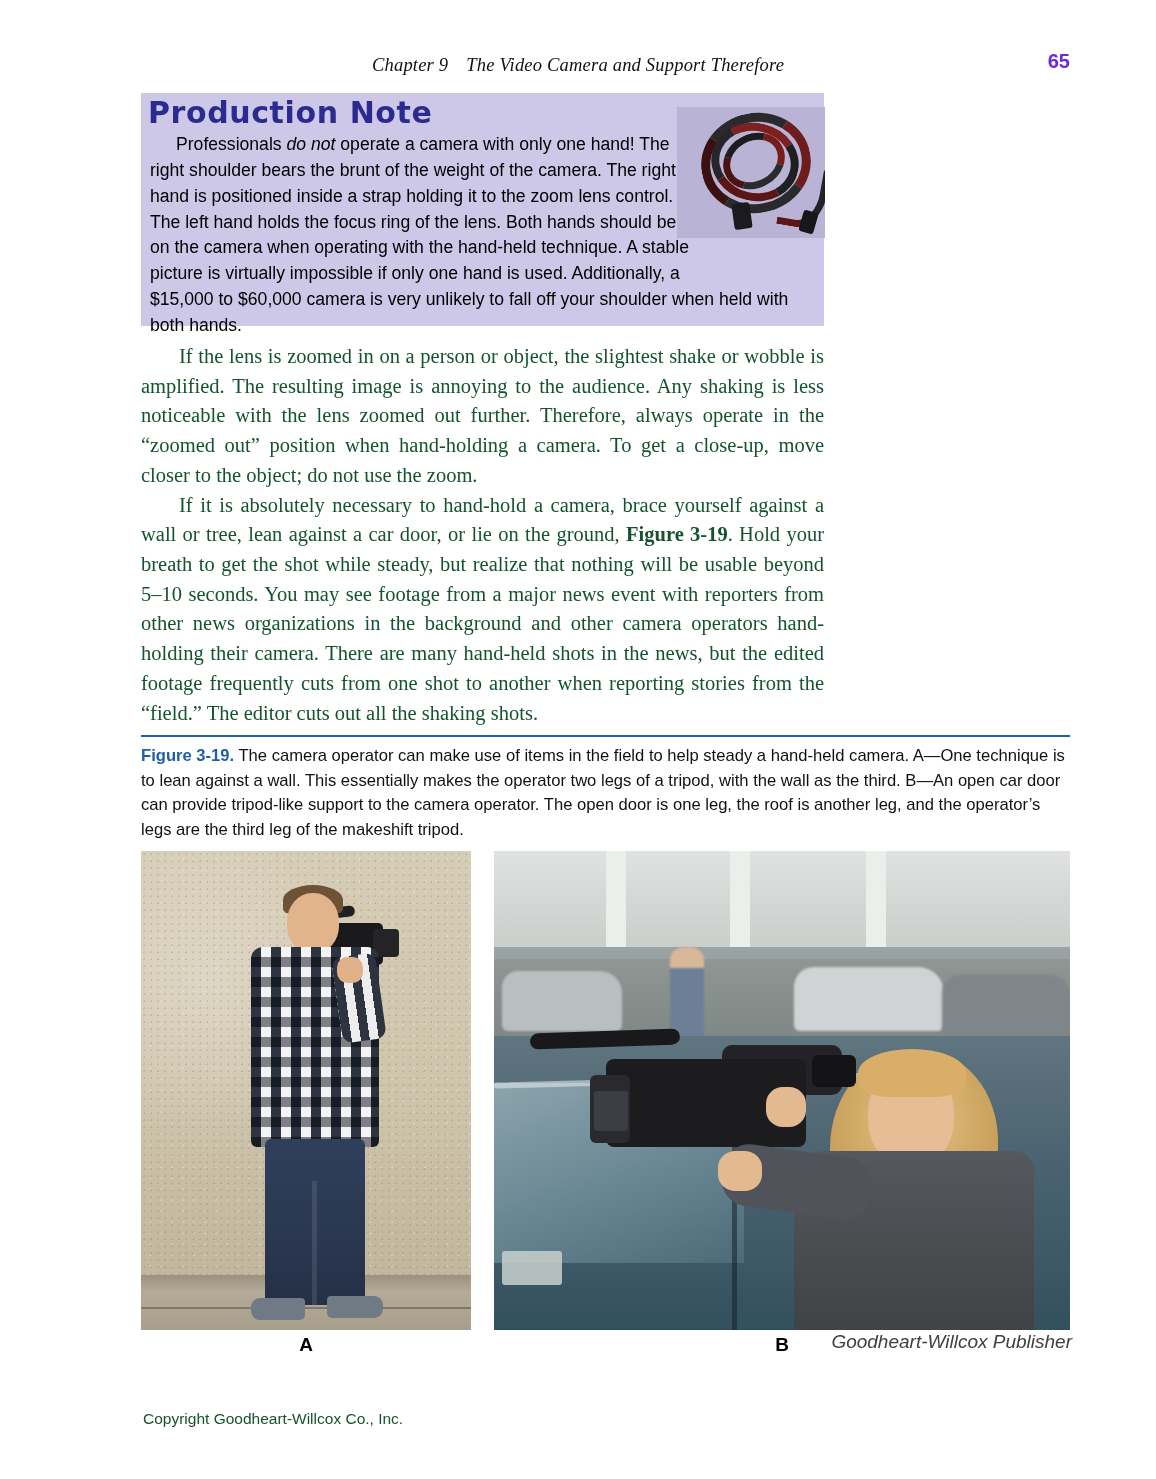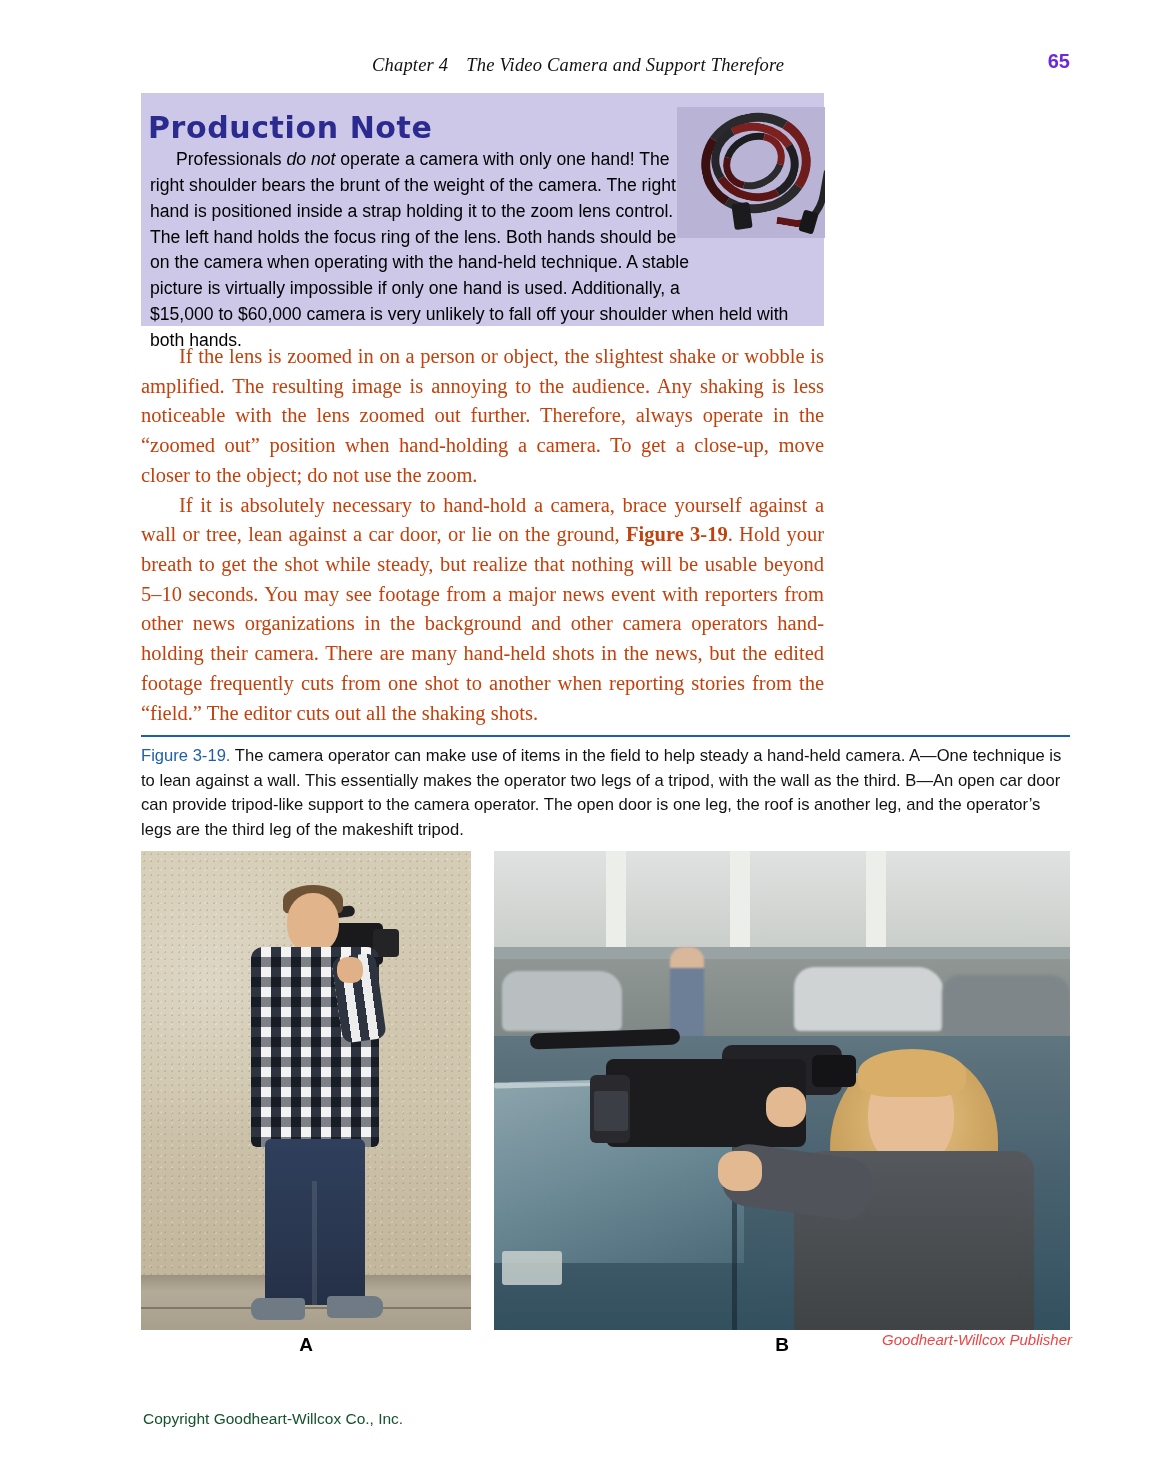--- a/index.html
+++ b/index.html
@@ -51,21 +51,21 @@
     height: 233px;
     background: #cdc7e8;
     box-sizing: border-box;
   }
   .prod-note-title {
     font-family: "DejaVu Sans", sans-serif;
     font-weight: bold;
     font-size: 30px;
     color: #2b2b8f;
     letter-spacing: 0.6px;
-    padding: 18px 0 0 7px;
+    padding: 3px 0 0 7px;
     line-height: 1.1;
   }
   .prod-note-body {
     font-family: "Liberation Sans", sans-serif;
     font-size: 17.6px;
     line-height: 1.47;
     color: #000;
     padding: 3px 6px 0 9px;
   }
   .prod-note-body .indent {
@@ -145,21 +145,21 @@
   
   .body-col {
     position: absolute;
     left: 141px;
     top: 342px;
     width: 683px;
     font-family: "Liberation Serif", serif;
     font-size: 20.5px;
     line-height: 1.45;
     text-align: justify;
-    color: #c2410c;
+    color: #14532d;
   }
   .body-col p {
     margin: 0;
     text-indent: 38px;
   }
   .body-col p + p { margin-top: 0; }
   .body-col b { font-weight: bold; }
 
   
   .fig-rule {
@@ -175,21 +175,21 @@
     left: 141px;
     top: 744px;
     width: 929px;
     font-family: "Liberation Sans", sans-serif;
     font-size: 16.6px;
     line-height: 1.48;
     color: #111;
   }
   .fig-caption .fignum {
     color: #1f5fa9;
-    font-weight: normal;
+    font-weight: bold;
   }
 
   
   .photo-a {
     position: absolute;
     left: 141px;
     top: 851px;
     width: 330px;
     height: 479px;
     overflow: hidden;
@@ -223,22 +223,22 @@
     font-family: "Liberation Sans", sans-serif;
     font-weight: bold;
     font-size: 19px;
   }
   .credit {
     position: absolute;
     right: 84px;
     top: 1331px;
     font-family: "Liberation Sans", sans-serif;
     font-style: italic;
-    font-size: 15px;
-    color: #ef4444;
+    font-size: 19px;
+    color: #404040;
   }
 
   .copyright {
     position: absolute;
     left: 143px;
     top: 1410px;
     font-family: "Liberation Sans", sans-serif;
     font-size: 15.5px;
     color: #14532d;
   }
@@ -445,21 +445,21 @@
   }
   .b-plate {
     position: absolute; left: 8px; top: 400px; width: 60px; height: 34px;
     background: #c8d0cd; border-radius: 3px; opacity: 0.85;
   }
 </style>
 </head>
 <body>
 
 <div class="running-head">
-  <span class="chap">Chapter 4</span><span>The Video Camera and Support Therefore</span>
+  <span class="chap">Chapter 9</span><span>The Video Camera and Support Therefore</span>
 </div>
 <div class="folio">65</div>
 
 <div class="prod-note">
   <div class="cable-photo">
     <div class="coil-outer"></div>
     <div class="coil-mid"></div>
     <div class="coil-inner"></div>
     <div class="coil-tail"></div>
     <div class="coil-plug"></div>

